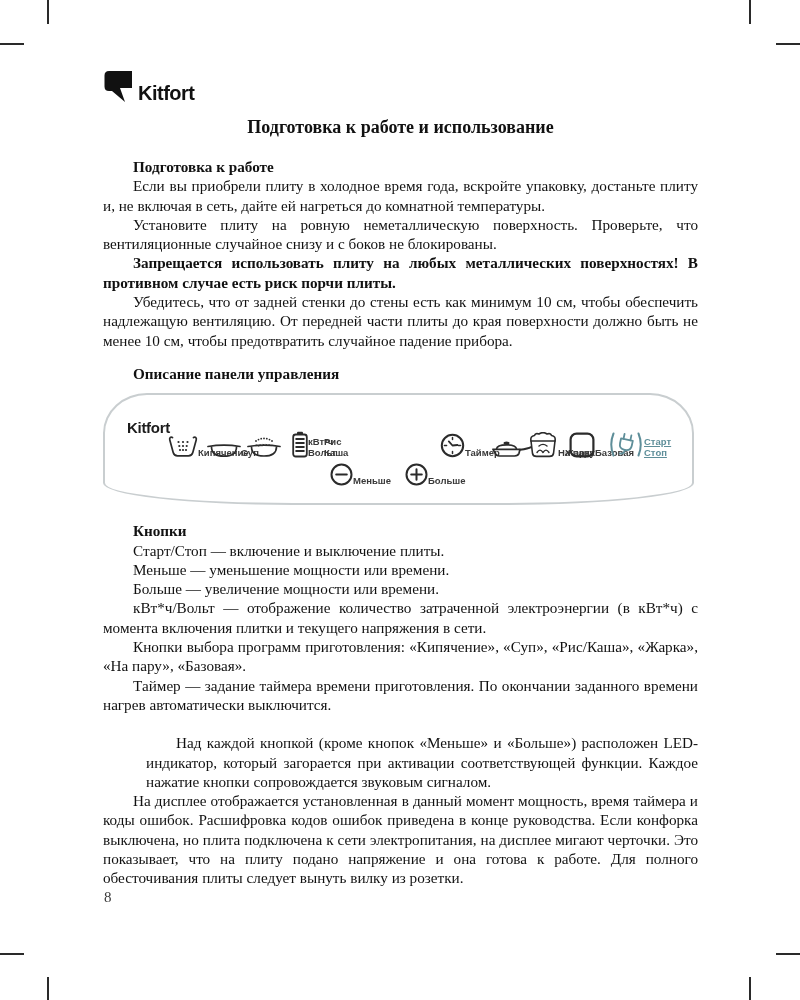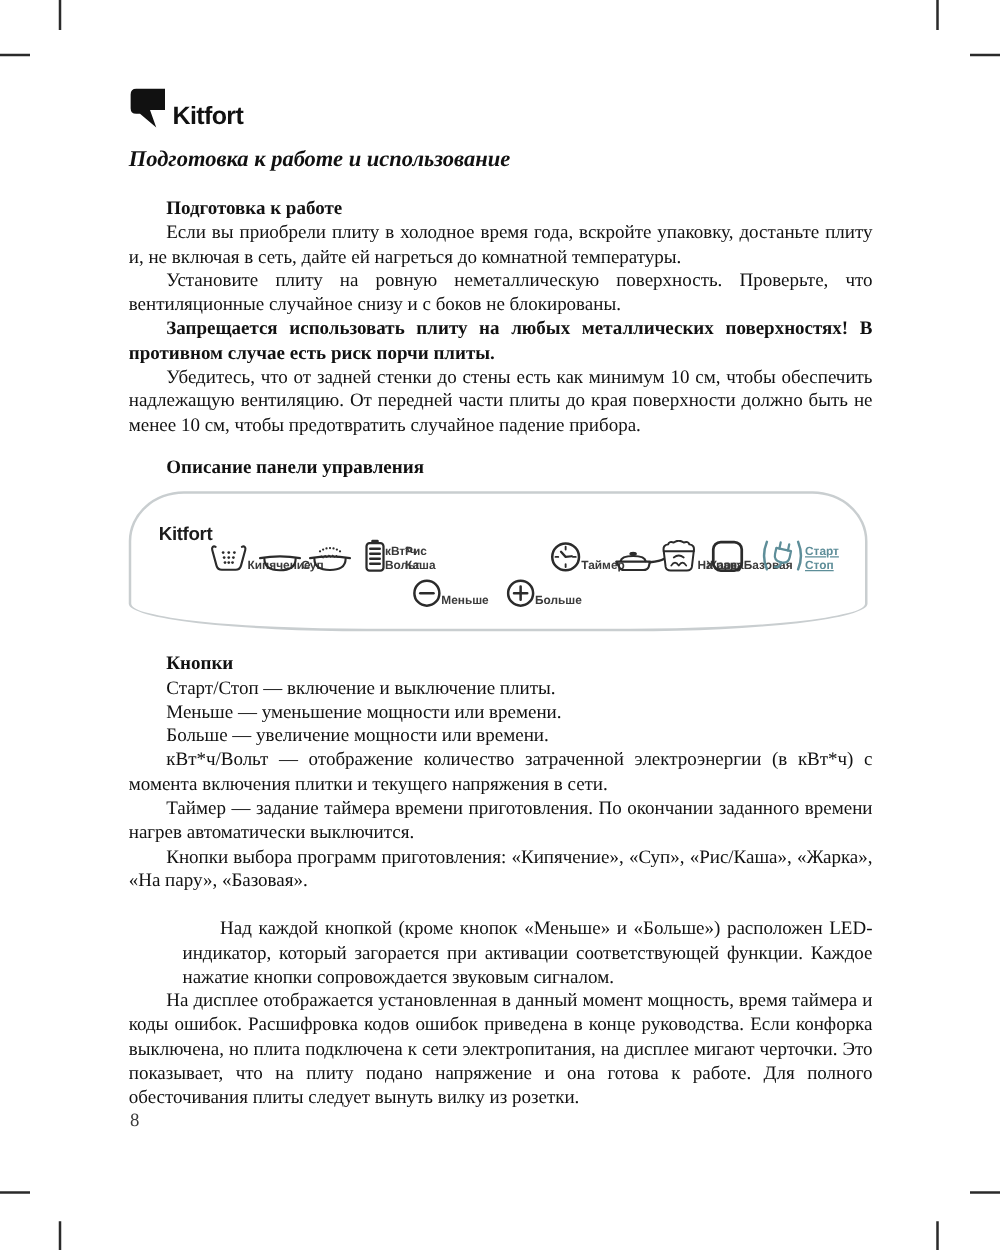--- a/index.html
+++ b/index.html
@@ -15,23 +15,22 @@
   
   .content{position:absolute; left:103px; top:68px; width:595px;}
   .brand-row{display:flex; align-items:flex-end; gap:5px; height:36px;}
   .brand-logo{display:block;}
   .brand-name{
     font-family:"Liberation Sans", sans-serif; font-weight:bold;
     font-size:20px; letter-spacing:-0.5px; color:#111; line-height:20px;
     padding-bottom:1px;
   }
   h1.doc-title{
-    margin:13px 0 16px 0; font-size:18px; font-weight:bold; text-align:left;
+    margin:13px 0 16px 0; font-size:18px; font-weight:bold; text-align:center;
     line-height:20px;
-    font-style:italic;
   }
   h2.sec{ margin:20px 0 0 0; font-size:15.2px; font-weight:bold;
     line-height:19.3px; padding-left:30px;}
   h2.sec.tight{margin-top:14px;}
   p.body{
     margin:0; font-size:15.2px; line-height:19.3px; text-align:justify;
     text-indent:30px;
   }
   p.body.bold{font-weight:bold;}
   p.body.gap{margin-top:19px;margin-left:43px;}
@@ -239,20 +238,20 @@
         <span class="plabel teal">Старт
 Стоп</span>
       </div>
     </div>
 
     <h2 class="sec" style="margin-top:16px;">Кнопки</h2>
     <p class="body">Старт/Стоп — включение и выключение плиты.</p>
     <p class="body">Меньше — уменьшение мощности или времени.</p>
     <p class="body">Больше — увеличение мощности или времени.</p>
     <p class="body">кВт*ч/Вольт — отображение количество затраченной электроэнергии (в кВт*ч) с момента включения плитки и текущего напряжения в сети.</p>
+    <p class="body">Кнопки выбора программ приготовления: «Кипячение», «Суп», «Рис/Каша», «Жарка», «На пару», «Базовая».</p>
     <p class="body">Таймер — задание таймера времени приготовления. По окончании заданного времени нагрев автоматически выключится.</p>
-    <p class="body">Кнопки выбора программ приготовления: «Кипячение», «Суп», «Рис/Каша», «Жарка», «На пару», «Базовая».</p>
     <p class="body gap">Над каждой кнопкой (кроме кнопок «Меньше» и «Больше») расположен LED-индикатор, который загорается при активации соответствующей функции. Каждое нажатие кнопки сопровождается звуковым сигналом.</p>
     <p class="body">На дисплее отображается установленная в данный момент мощность, время таймера и коды ошибок. Расшифровка кодов ошибок приведена в конце руководства. Если конфорка выключена, но плита подключена к сети электропитания, на дисплее мигают черточки. Это показывает, что на плиту подано напряжение и она готова к работе. Для полного обесточивания плиты следует вынуть вилку из розетки.</p>
   </div>
 
   <div class="page-num">8</div>
 </div>
 
 </body></html>

